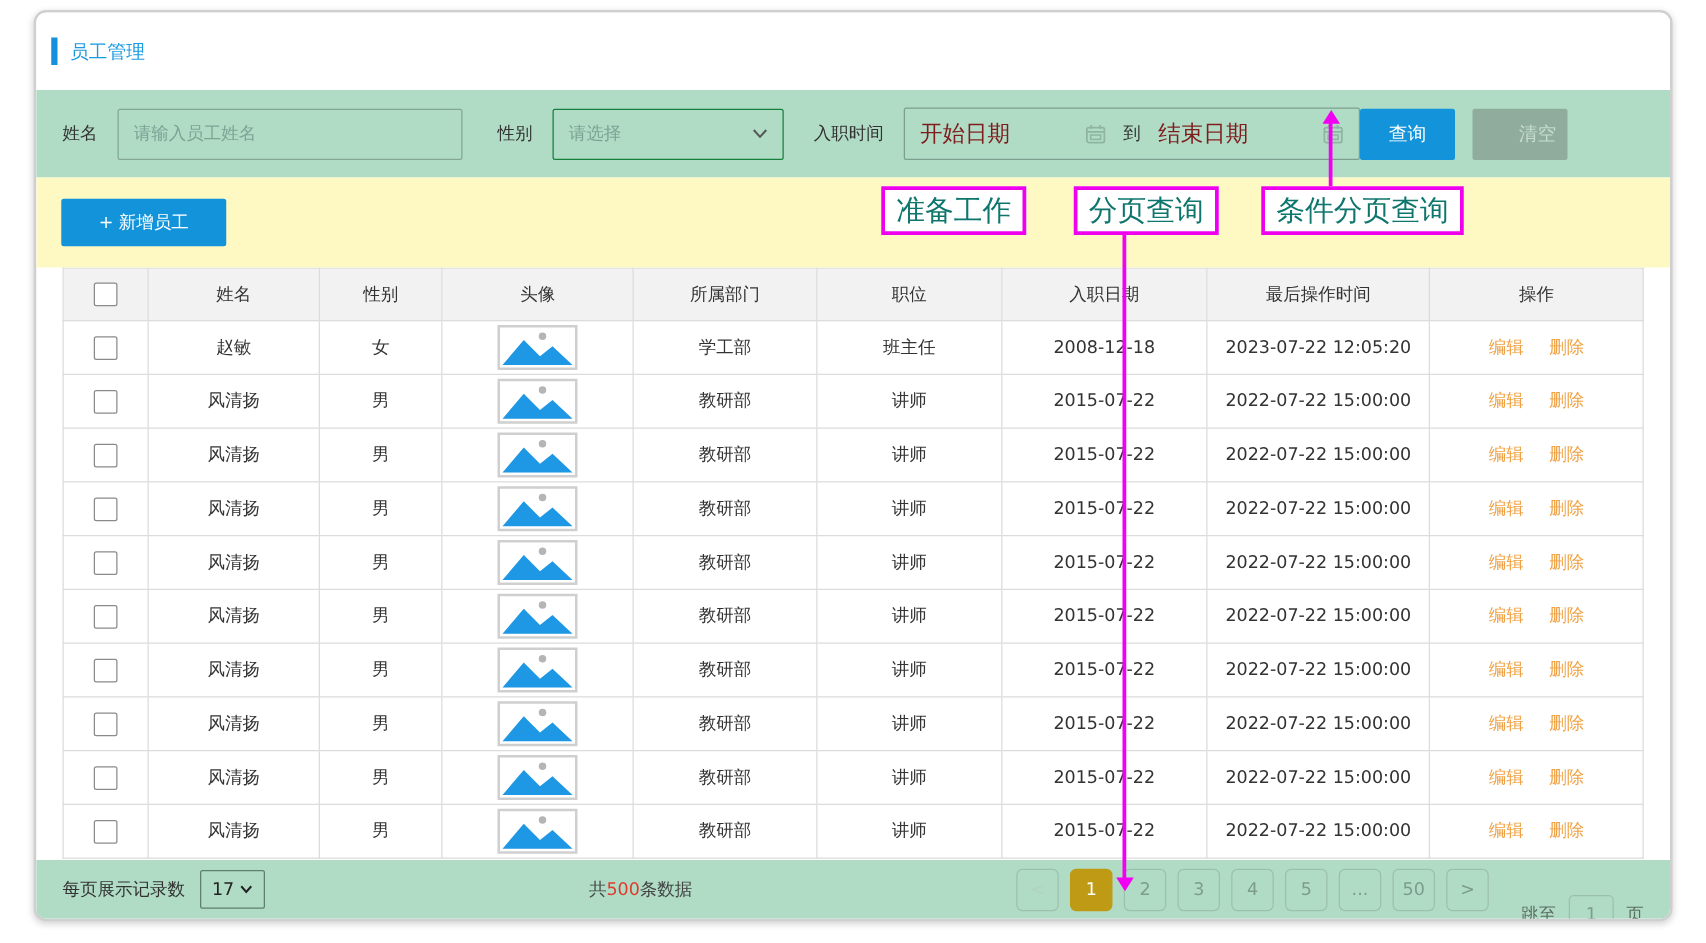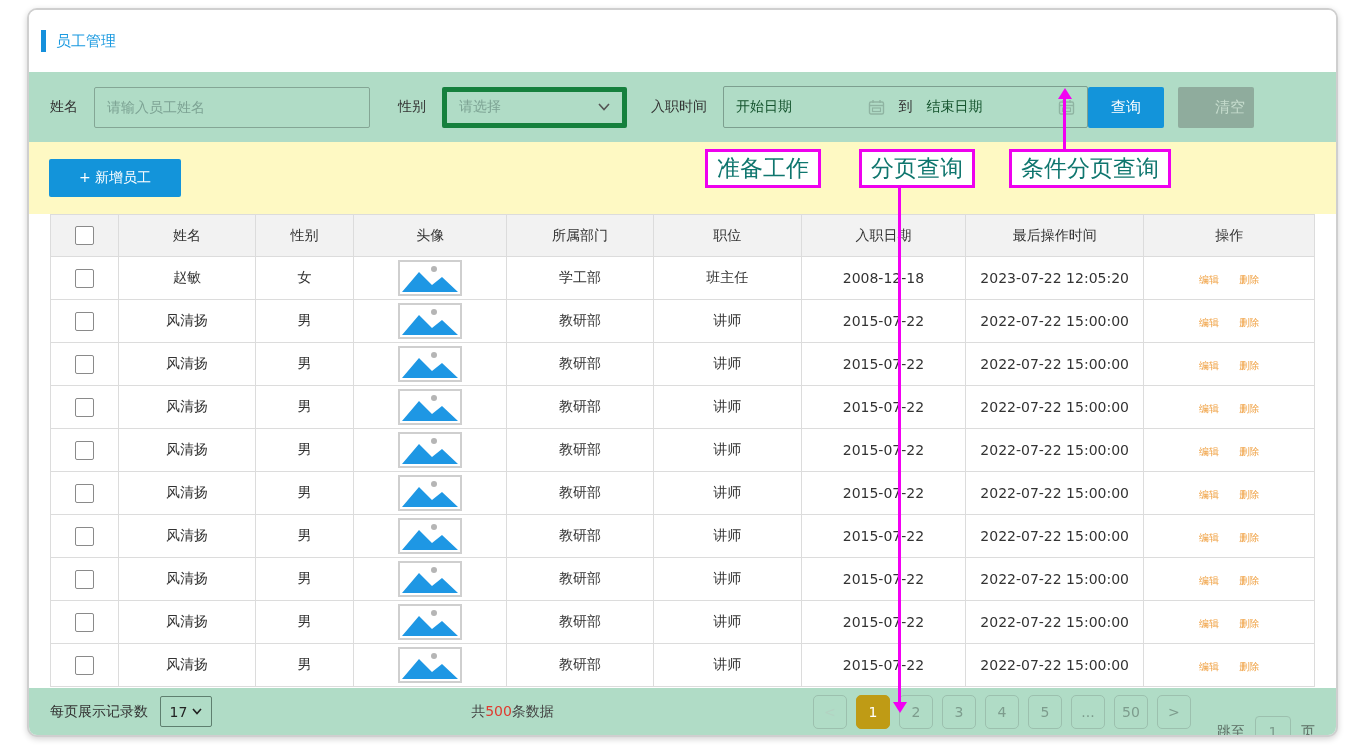--- a/index.html
+++ b/index.html
@@ -19,29 +19,29 @@
   
   .search-bar { height:70px; background:#b0dcc6; display:flex; align-items:center; padding:0 21px; flex:0 0 auto; }
   .f-label { font-size:14px; color:#333; white-space:nowrap; }
   .text-input {
     width:276px; height:41px; margin-left:16px; border:1px solid #84a695; background:transparent;
     font-size:14px; color:#333; padding:0 12px; outline:none; border-radius:2px;
     font-family:inherit;
   }
   .text-input::placeholder { color:#7da394; }
   .select-box {
-    width:185px; height:41px; margin-left:16px; border:5px solid #15803d; border-radius:2px;
+    width:185px; height:41px; margin-left:16px; border:1px solid #15803d; border-radius:2px;
     display:flex; align-items:center; justify-content:space-between; padding:0 12px; cursor:pointer;
   }
   .select-box .sel-text { font-size:14px; color:#7da394; }
   .date-range {
     width:365px; height:42px; margin-left:16px; border:1px solid #7d9f8f; border-radius:2px;
     display:flex; align-items:center; padding:0 12px; gap:8px;
   }
-  .date-ph { font-size:14px; color:#14532d; white-space:nowrap; }
+  .date-ph { font-size:18px; color:#7f1d1d; white-space:nowrap; }
   .date-sep { font-size:14px; color:#333; margin:0 6px; }
   .cal-icon { flex:0 0 auto; opacity:.75; }
   .spacer { flex:1; }
   .btn-search {
     width:76px; height:41px; background:#1394da; color:#fff; border:none; font-size:15px;
     border-radius:2px; cursor:pointer; font-family:inherit;
   }
   .btn-clear {
     width:76px; height:41px; background:#8fac9d; color:#c6dccd; border:none; font-size:15px;
     border-radius:2px; cursor:pointer; margin-left:14px; font-family:inherit;padding-left:28px;
@@ -71,21 +71,21 @@
   .arrow-up-head { position:absolute; left:1029px; top:78px; width:0; height:0;
     border-left:7px solid transparent; border-right:7px solid transparent; border-bottom:11px solid #f200f2; z-index:5; }
   
   .table-wrap { padding:0 21px; flex:0 0 auto; }
   table { width:100%; border-collapse:collapse; table-layout:fixed; }
   th, td { border:1px solid #dcdcdc; text-align:center; font-size:14px; color:#333; font-weight:400; }
   th { background:#f2f2f2; height:42px; }
   td { height:43px; }
   .checkbox { width:19px; height:19px; border:1px solid #8a8a8a; border-radius:2px; background:#fff; margin:0 auto; cursor:pointer; }
   .avatar-box { width:64px; height:36px; border:2px solid #cfcfcf; background:#fff; margin:0 auto; display:flex; align-items:center; justify-content:center; }
-  .op-link { color:#f0a143; cursor:pointer; margin:0 8px; text-decoration:none; font-size:10px; }
+  .op-link { color:#f0a143; cursor:pointer; margin:0 8px; text-decoration:none; font-size:14px; }
   
   .footer-bar { margin-top:auto; height:47px; background:#b0dcc6; display:flex; align-items:center; padding:0 21px; flex:0 0 auto; }
   .page-size-select {
     width:52px; height:31px; margin-left:12px; border:1px solid #5f7f6f; border-radius:2px;
     display:flex; align-items:center; justify-content:center; gap:5px; cursor:pointer; font-size:14px; color:#222;
   }
   .total-text { font-size:14px; color:#444; margin-left:auto; }
   .total-count { color:#e03a2f; }
   .pagination { display:flex; align-items:center; gap:9px; margin-left:auto; }
   .page-btn {

